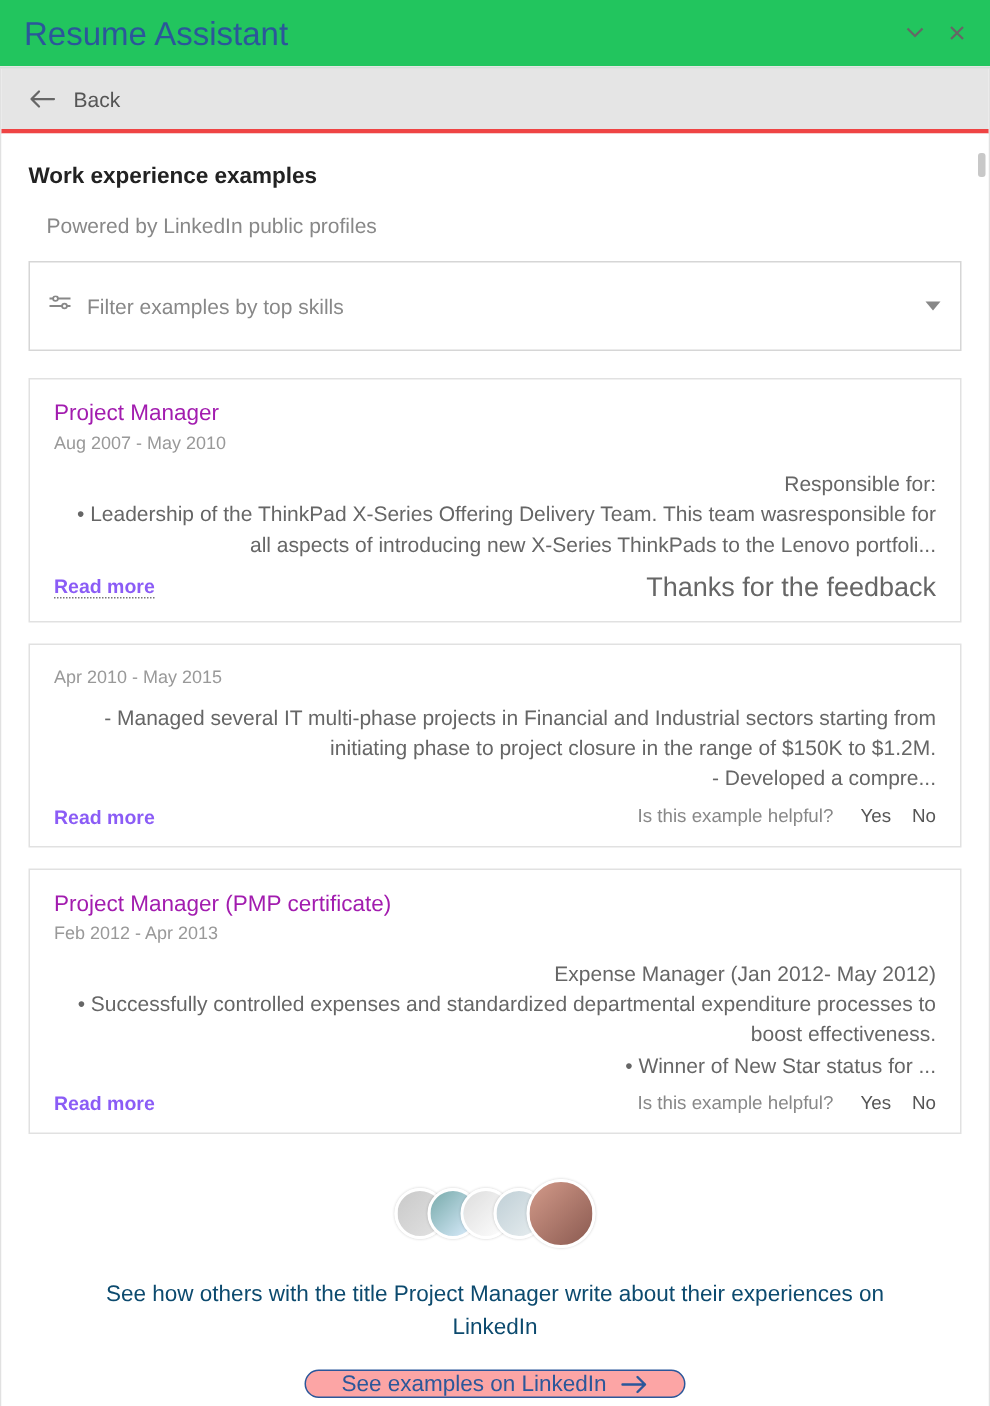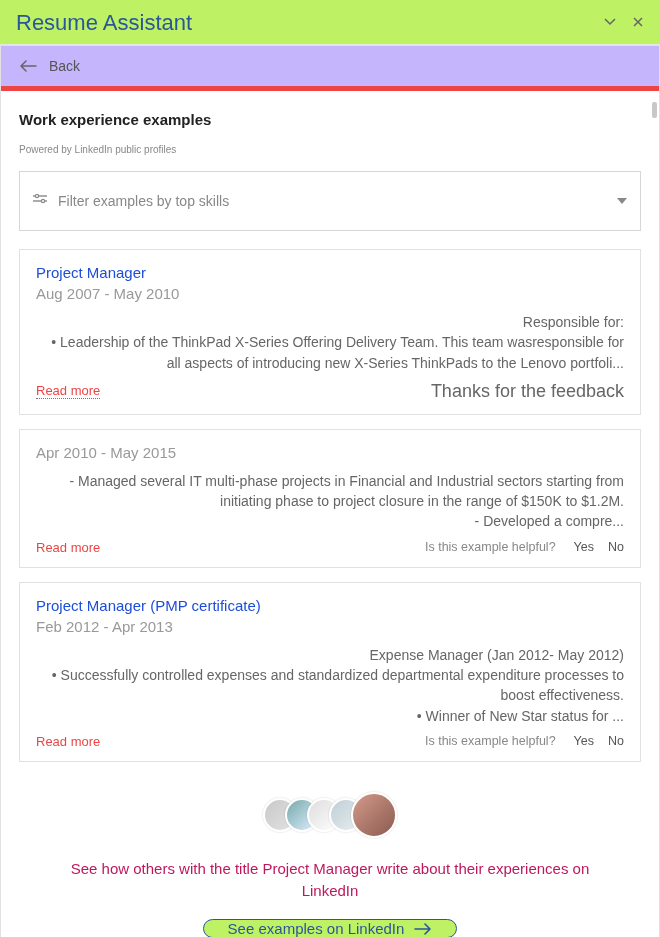--- a/index.html
+++ b/index.html
@@ -12,21 +12,21 @@
       font-size: 14px;
       color: #333;
       background: #fff;
       width: 660px;
     }
     .titlebar {
       display: flex;
       align-items: center;
       justify-content: space-between;
       padding: 10px 16px 8px 16px;
-      background: #bef264;
+      background: #22c55e;
       border-bottom: 1px solid #e5e5e5;
     }
     .titlebar-title {
       color: #2b579a;
       font-size: 22px;
       font-weight: 400;
     }
     .titlebar-actions {
       display: flex;
       gap: 16px;
@@ -36,83 +36,85 @@
     .panel-wrap {
       border: 1px solid #e1e1e1;
       margin: 0;
       position: relative;
     }
     .backbar {
       display: flex;
       align-items: center;
       gap: 12px;
       padding: 12px 18px;
-      background: #c4b5fd;
-      border-bottom: 5px solid #ef4444;
+      background: #e5e5e5;
+      border-bottom: 3px solid #ef4444;
       color: #555;
     }
     .backbar svg { flex-shrink: 0; }
     .backbar-text { font-size: 14px; }
     .main {
       padding: 20px 18px 10px 18px;
       background: #fff;
     }
     .section-title {
       font-weight: 600;
       font-size: 15px;
       color: #222;
       margin-bottom: 16px;
     }
     .section-sub {
-      font-size: 10px;
+      font-size: 14px;
       color: #888;
       margin-bottom: 16px;
+      margin-left: 12px;
     }
     .filter-box {
       border: 1px solid #d6d6d6;
       display: flex;
       align-items: center;
       padding: 21px 12px;
       color: #888;
       font-size: 14px;
       cursor: pointer;
       margin-bottom: 18px;
     }
     .filter-box .lbl { flex: 1; margin-left: 10px; }
     .example-card {
       border: 1px solid #e1e1e1;
       padding: 14px 16px 12px 16px;
       margin-bottom: 14px;
     }
     .ex-title {
       font-size: 15px;
-      color: #1d4ed8;
+      color: #a21caf;
       margin-bottom: 4px;
     }
     .ex-date {
-      font-size: 15px;
+      font-size: 12px;
       color: #999;
       margin-bottom: 10px;
     }
     .ex-body {
       font-size: 14px;
       color: #666;
       line-height: 1.45;
       margin-bottom: 8px;
       text-align: right;
     }
     .ex-foot {
       display: flex;
       justify-content: space-between;
       align-items: center;
       font-size: 13px;
     }
     .read-more {
-      color: #ef4444;
+      color: #8b5cf6;
       cursor: pointer;
+      font-weight: bold;
     }
     .dotted {
       border-bottom: 1px dotted #777;
     }
     .feedback {
       color: #888;
       font-size: 12.5px;
       display: flex;
       gap: 14px;
       align-items: flex-start;
@@ -141,35 +143,35 @@
     }
     .avatar:first-child { margin-left: 0; }
     .avatar.big { width: 46px; height: 46px; }
     .av1 { background: linear-gradient(135deg,#c9c9c9,#e2e2e2); }
     .av2 { background: linear-gradient(135deg,#7aa,#def); }
     .av3 { background: linear-gradient(135deg,#ddd,#fff); }
     .av4 { background: linear-gradient(135deg,#bfcfd6,#e8eef0); }
     .av5 { background: linear-gradient(135deg,#d39a8a,#8a5a50); }
     .promo-text {
       font-size: 15px;
-      color: #be185d;
+      color: #0c4a6e;
       line-height: 1.45;
       margin-bottom: 18px;
     }
     .cta-btn {
       display: inline-flex;
       align-items: center;
       gap: 10px;
       border: 1px solid #2b579a;
       border-radius: 24px;
       padding: 0 24px;
       color: #2b579a;
       font-size: 15px;
       cursor: pointer;
-      background: #bef264;
+      background: #fca5a5;
     }
     .scrollbar-hint {
       position: absolute;
       right: 2px;
       top: 56px;
       width: 5px;
       height: 16px;
       background: #c8c8c8;
       border-radius: 2px;
     }

